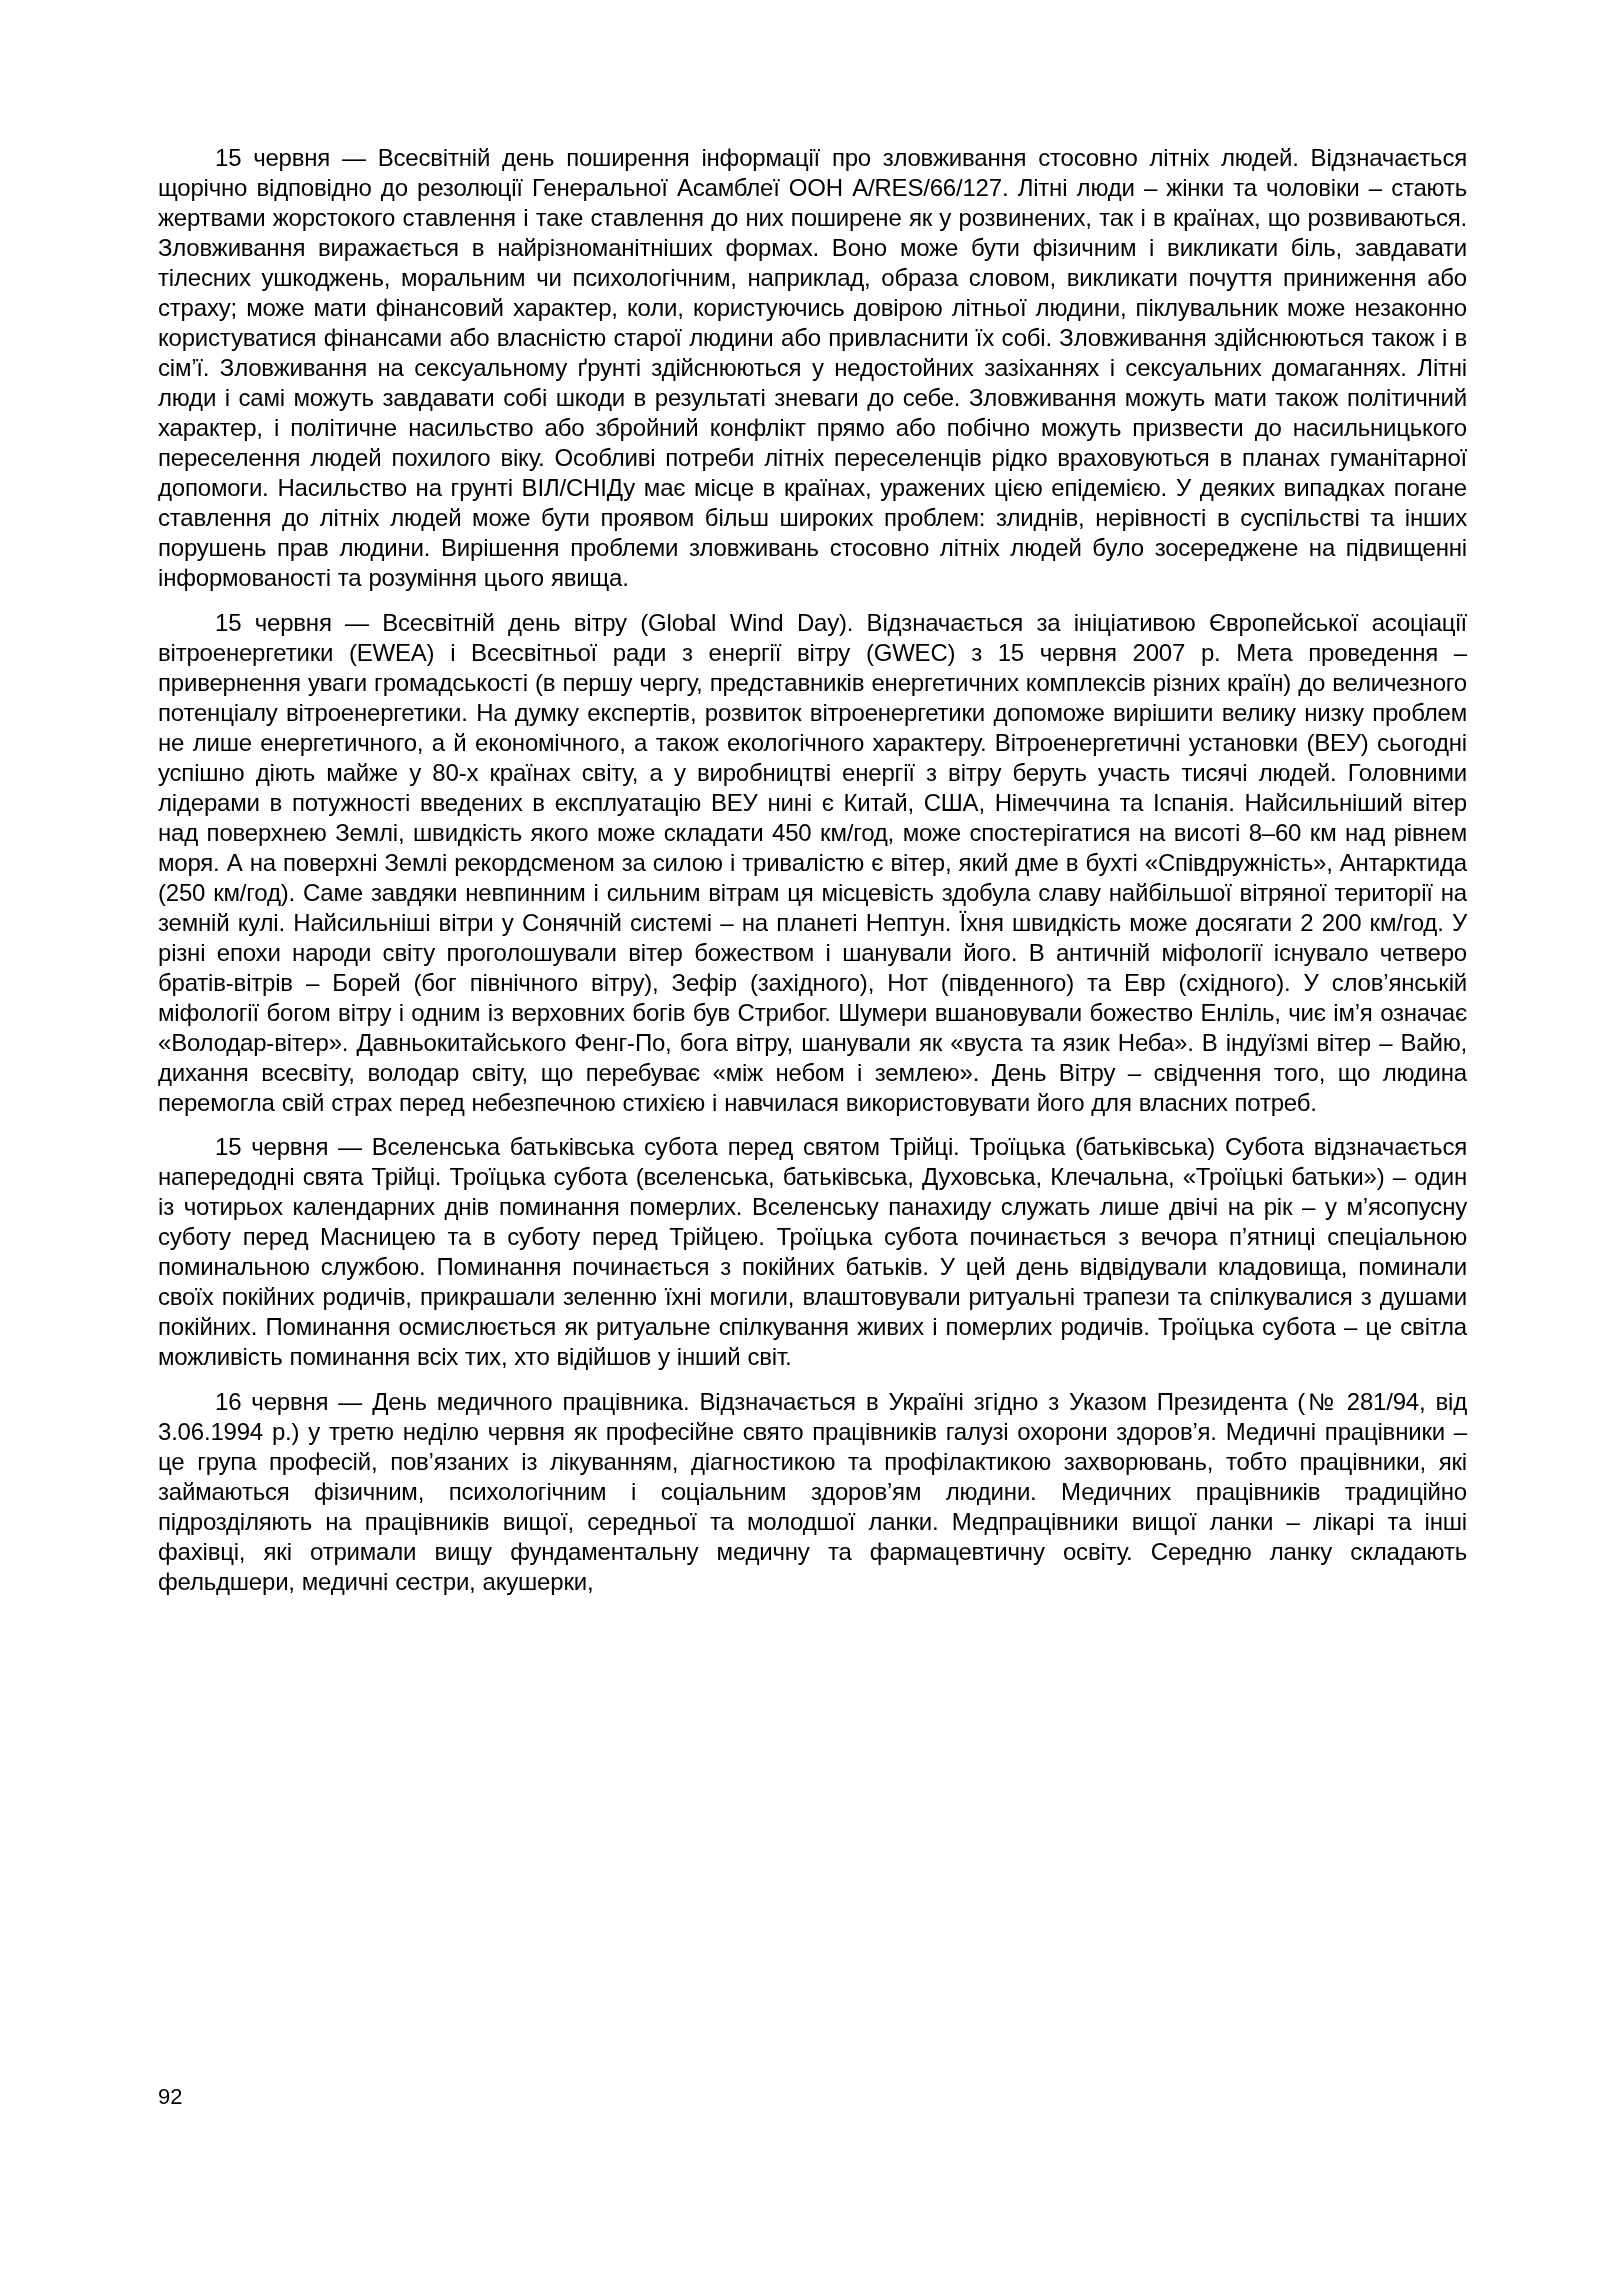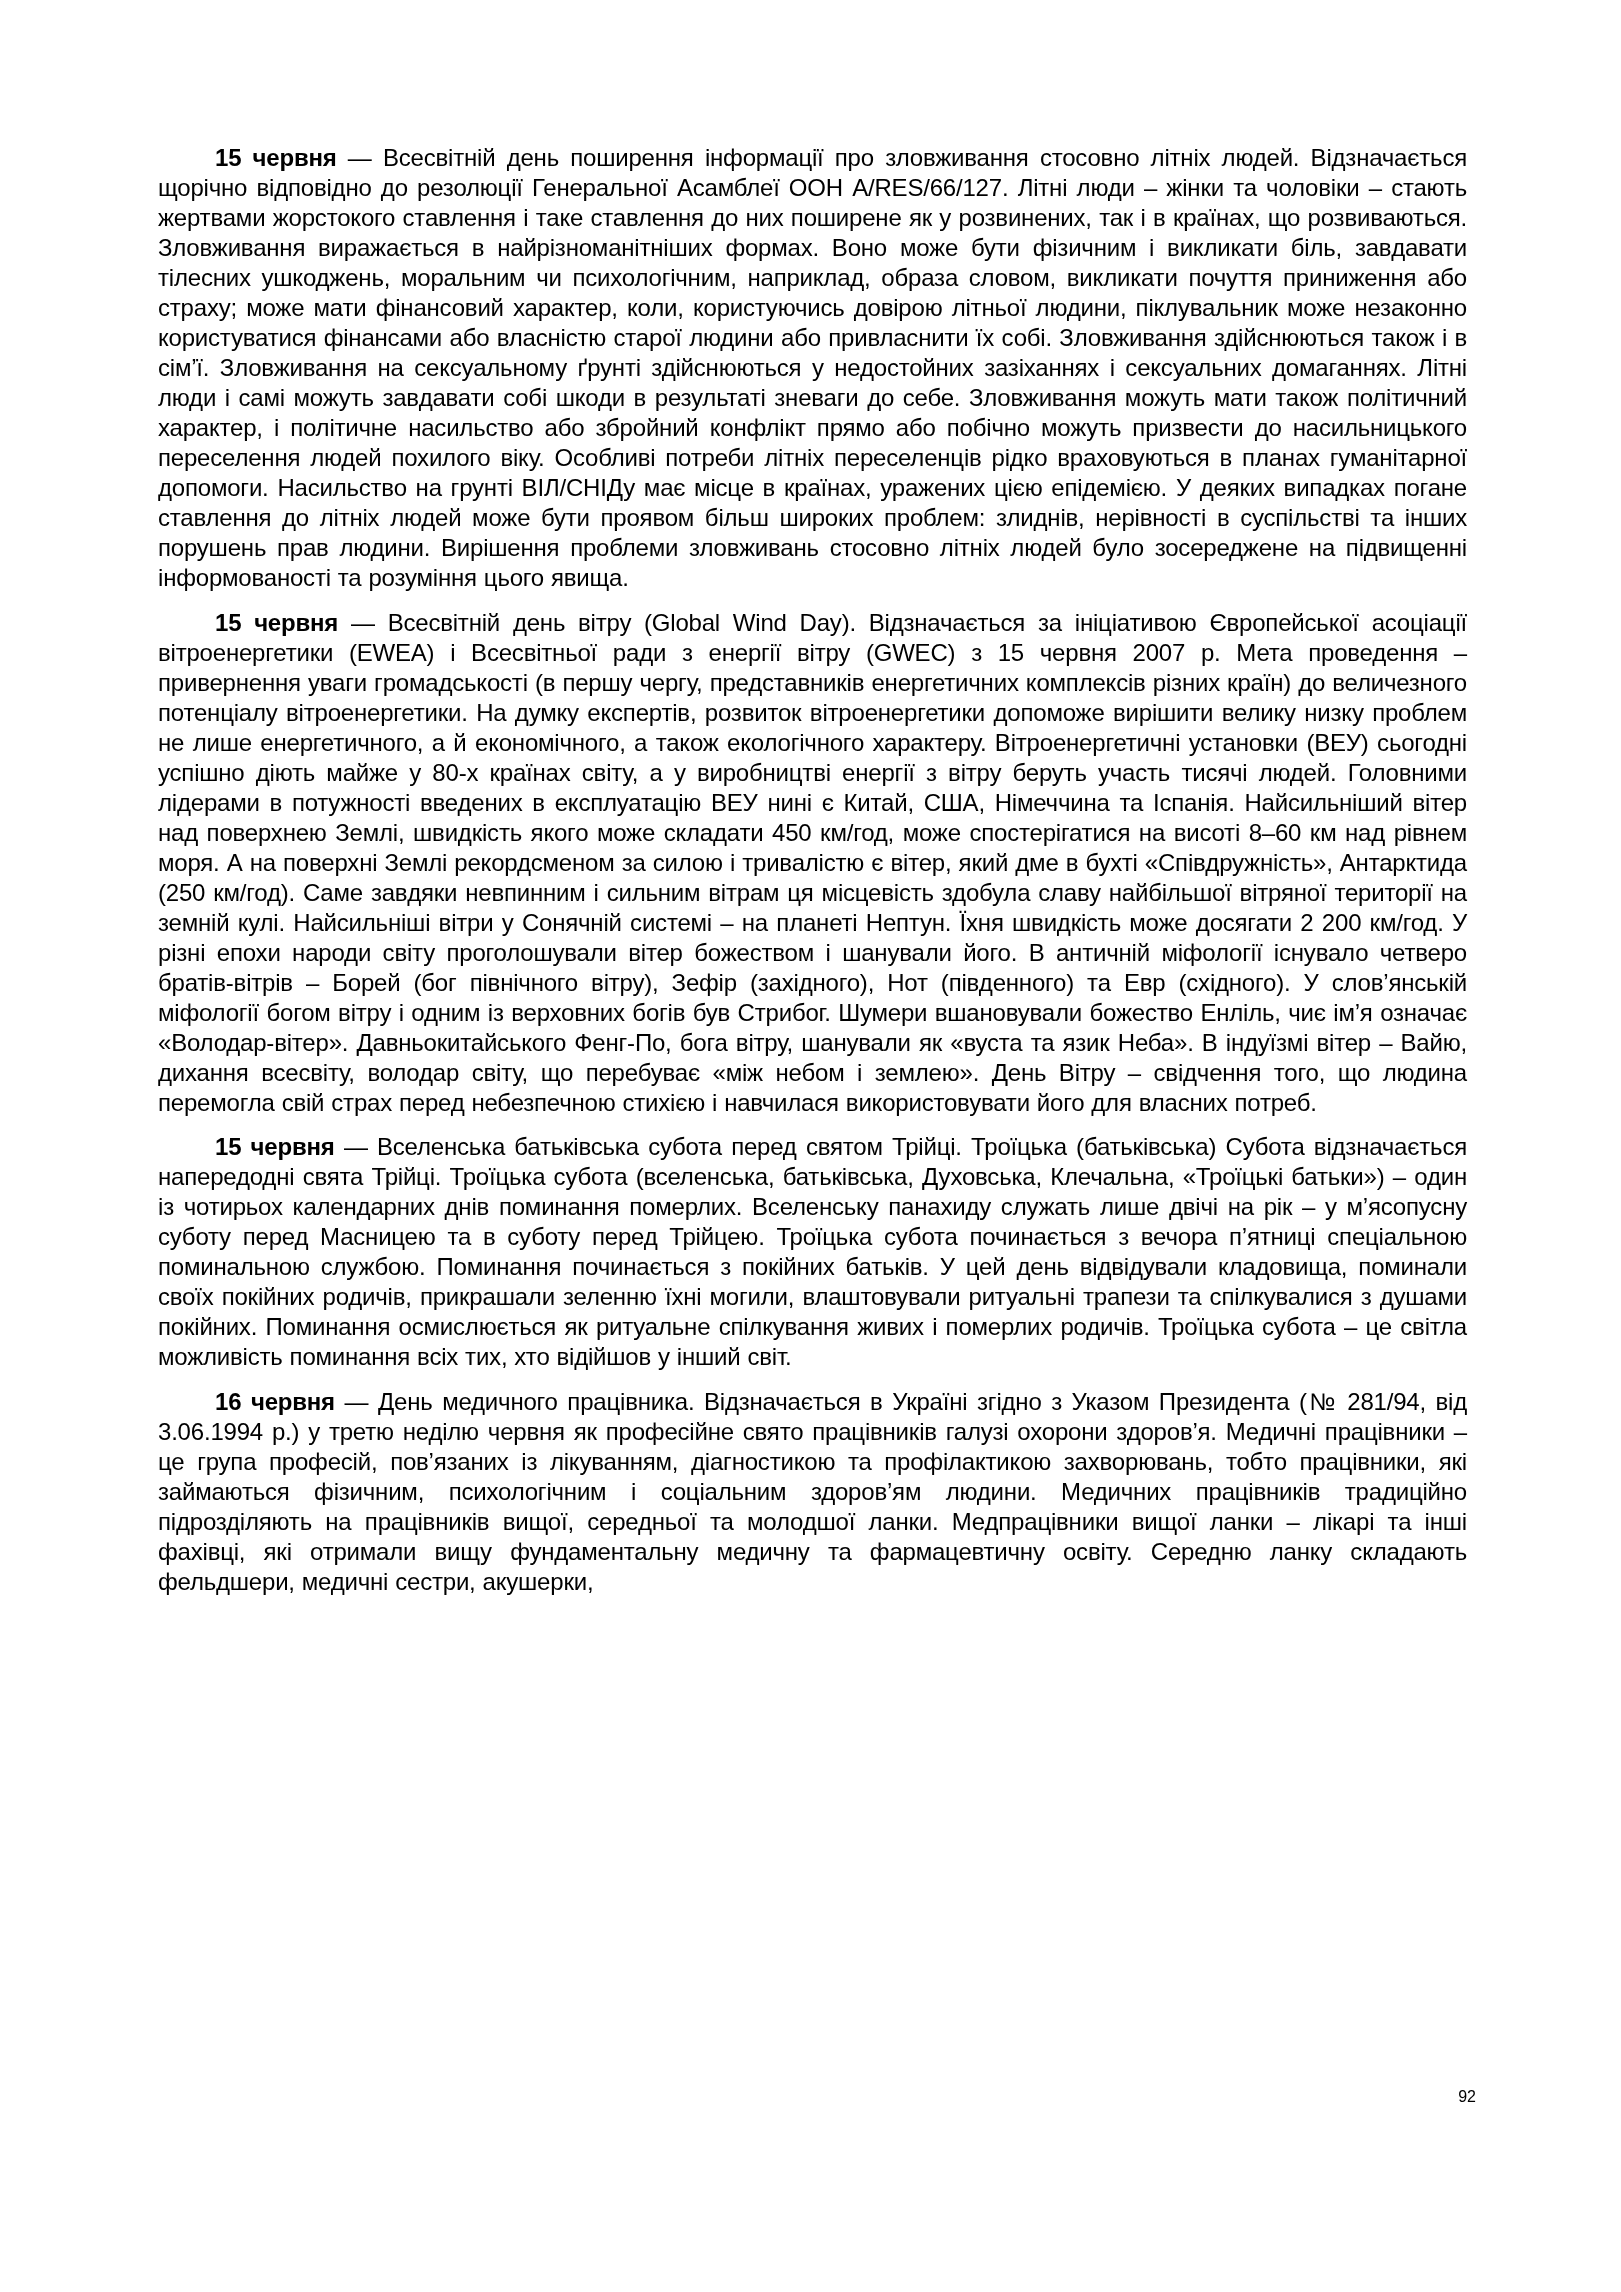--- a/index.html
+++ b/index.html
@@ -28,29 +28,29 @@
     -webkit-hyphens: auto;
   }
   .para {
     margin: 0 0 14.7px 0;
     text-indent: 57px;
   }
   .para:last-child {
     margin-bottom: 12px;
   }
   .entry-date {
-    font-weight: bold;
+    font-weight: normal;
   }
   .page-number {
     position: absolute;
     top: 2082px;
-    left: 167px;
+    left: 158px;
     width: 1309px;
-    text-align: right;
-    font-size: 16px;
+    text-align: left;
+    font-size: 22px;
     line-height: 29px;
   }
 </style>
 </head>
 <body>
 
 <div class="text-block">
 
   <p class="para"><span class="entry-date">15 червня</span> <span>— Всесвітній день поширення інформації про зловживання стосовно літніх людей. Відзначається щорічно відповідно до резолюції Генеральної Асамблеї ООН A/RES/66/127. Літні люди – жінки та чоловіки – стають жертвами жорстокого ставлення і таке ставлення до них поширене як у розвинених, так і в країнах, що розвиваються. Зловживання виражається в найрізноманітніших формах. Воно може бути фізичним і викликати біль, завдавати тілесних ушкоджень, моральним чи психологічним, наприклад, образа словом, викликати почуття приниження або страху; може мати фінансовий характер, коли, користуючись довірою літньої людини, піклувальник може незаконно користуватися фінансами або власністю старої людини або привласнити їх собі. Зловживання здійснюються також і в сім’ї. Зловживання на сексуальному ґрунті здійснюються у недостойних зазіханнях і сексуальних домаганнях. Літні люди і самі можуть завдавати собі шкоди в результаті зневаги до себе. Зловживання можуть мати також політичний характер, і політичне насильство або збройний конфлікт прямо або побічно можуть призвести до насильницького переселення людей похилого віку. Особливі потреби літніх переселенців рідко враховуються в планах гуманітарної допомоги. Насильство на грунті ВІЛ/СНІДу має місце в країнах, уражених цією епідемією. У деяких випадках погане ставлення до літніх людей може бути проявом більш широких проблем: злиднів, нерівності в суспільстві та інших порушень прав людини. Вирішення проблеми зловживань стосовно літніх людей було зосереджене на підвищенні інформованості та розуміння цього явища.</span></p>
 

